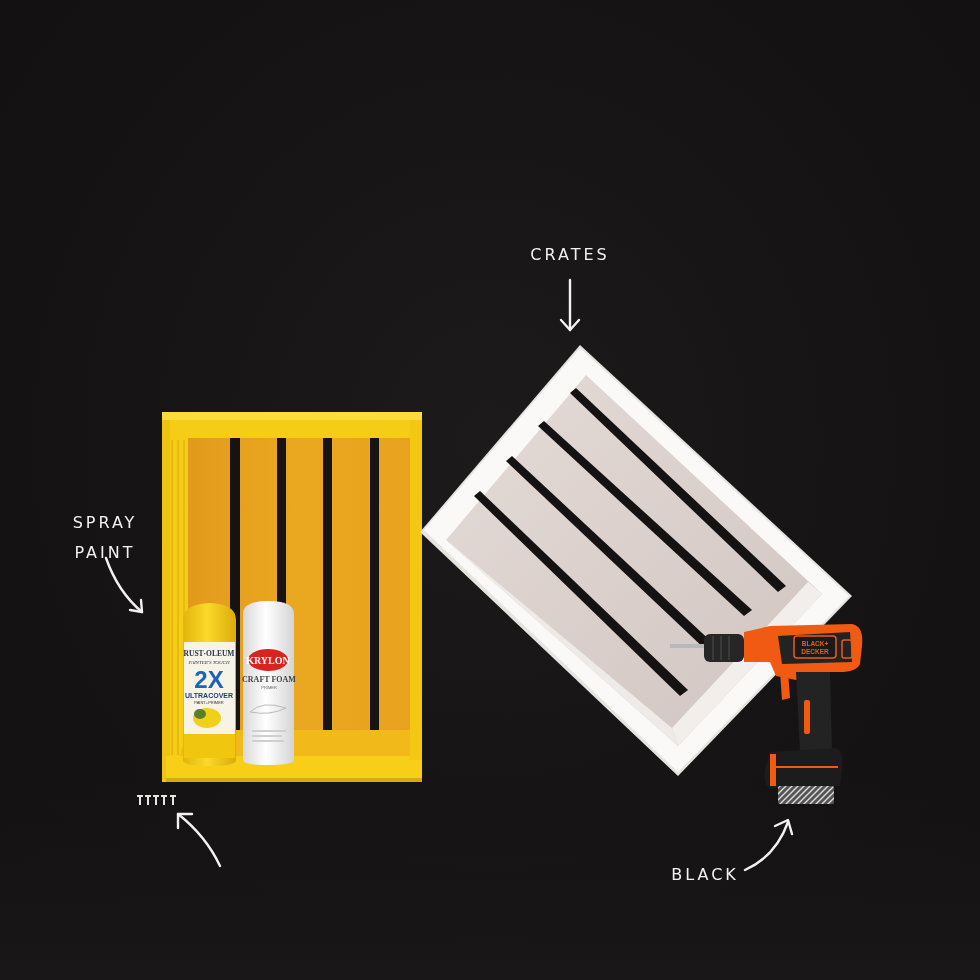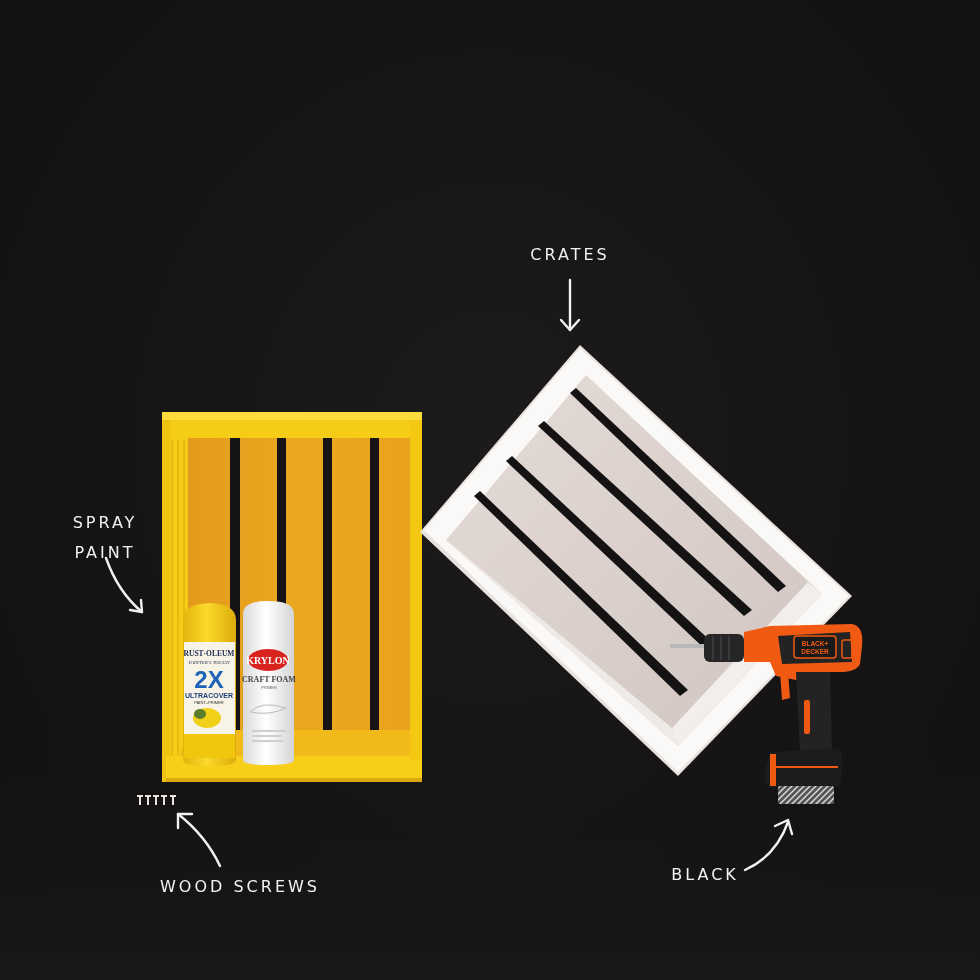--- a/index.html
+++ b/index.html
@@ -206,16 +206,15 @@
         <polyline points="775,826 788,820 792,834"></polyline>
       </g>
     </g>
   </svg>
 
   <div class="label label-crates">CRATES</div>
   <div class="label label-spray">
     <div>SPRAY</div>
     <div>PAINT</div>
   </div>
-  <div class="label label-screws">WOOD SCREWS</div>
   <div class="label label-drill">BLACK</div>
 
 </div>
 
 </body></html>

